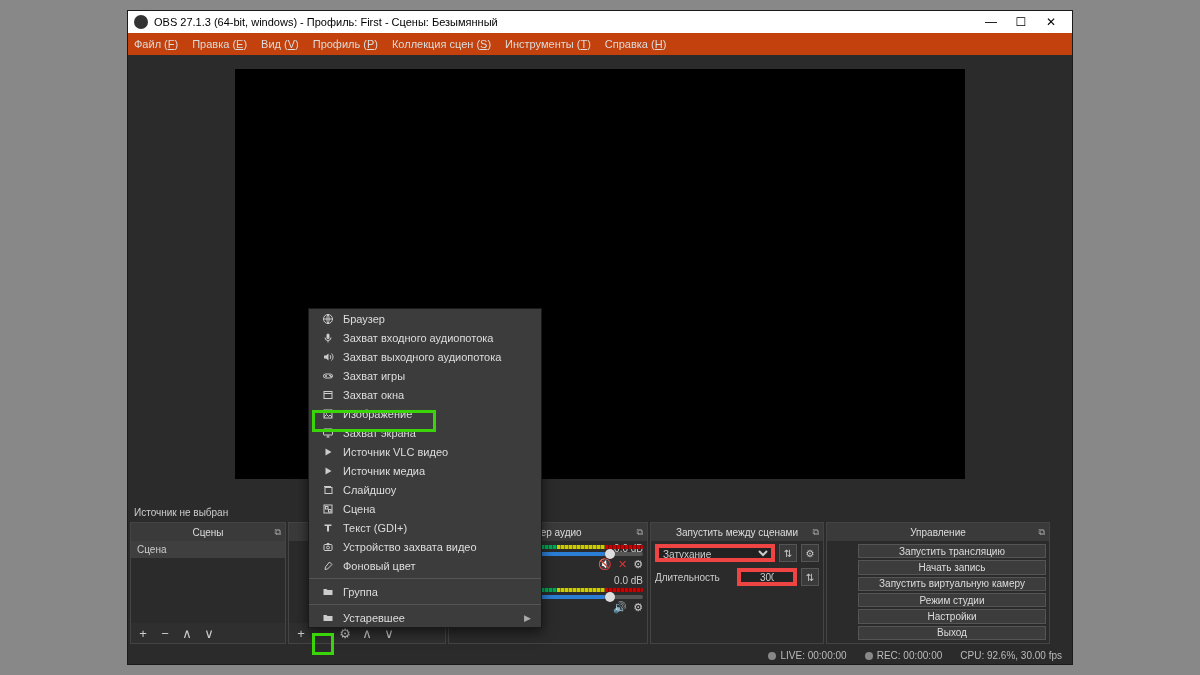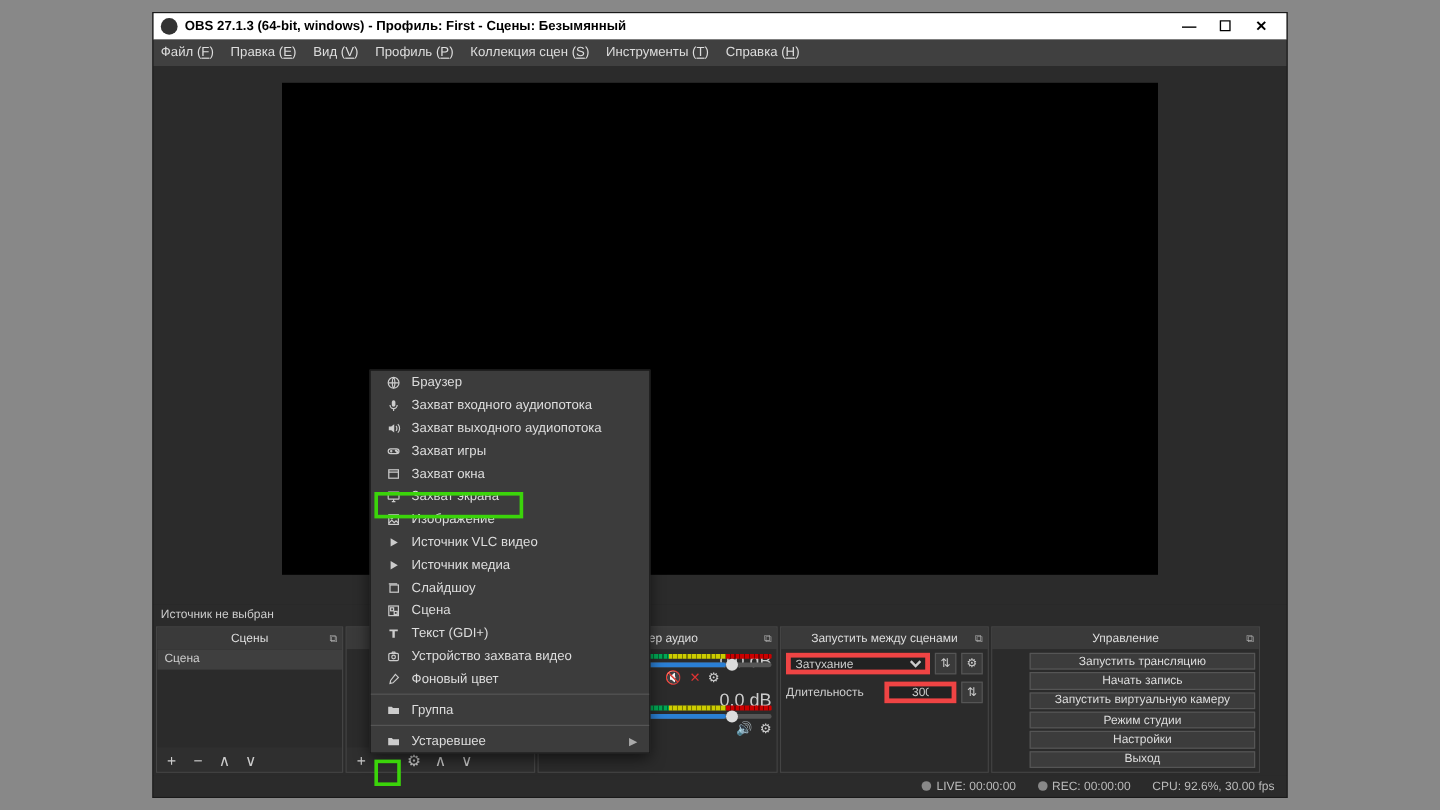--- a/index.html
+++ b/index.html
@@ -1,42 +1,42 @@
 <!DOCTYPE html>
 <html><head>
 <meta charset="utf-8">
 <style>
 * { margin: 0; padding: 0; box-sizing: border-box; font-family: "Segoe UI", Tahoma, sans-serif; }
 body { background: #888; width: 1200px; height: 675px; overflow: hidden; position: relative; }
 .window { position: absolute; left: 127px; top: 10px; width: 946px; height: 655px; background: #2b2b2b; border: 1px solid #1a1a1a; display: flex; flex-direction: column; }
-.titlebar { height: 22px; background: #fff; color: #000; display: flex; align-items: center; padding: 0 6px; font-size: 11px; font-weight: bold; }
+.titlebar { height: 22px; background: #fff; color: #000; display: flex; align-items: center; padding: 0 6px; font-size: 11px; }
 .titlebar .obs-icon { width: 14px; height: 14px; border-radius: 50%; background: #333; margin-right: 6px; display: inline-block; }
 .titlebar .title { flex: 1; }
 .titlebar .win-btn { width: 30px; text-align: center; font-size: 12px; cursor: pointer; }
-.menubar { height: 22px; background: #404040; color: #ddd; display: flex; align-items: center; padding: 0 6px; font-size: 11px; }
+.menubar { height: 22px; background: #c2410c; color: #ddd; display: flex; align-items: center; padding: 0 6px; font-size: 11px; }
 .menubar .menu-item { margin-right: 14px; cursor: pointer; }
 .preview-area { flex: 1; background: #2b2b2b; display: flex; align-items: flex-start; justify-content: center; padding-top: 14px; }
 .preview { width: 730px; height: 410px; background: #000; }
 .mid-info { height: 16px; background: #2b2b2b; padding-left: 6px; font-size: 10px; color: #ccc; display: flex; align-items: center; }
 .bottom-panels { height: 126px; display: flex; gap: 2px; padding: 2px; background: #2b2b2b; }
 .panel { background: #353535; display: flex; flex-direction: column; border: 1px solid #444; }
 .panel-header { height: 18px; background: #3a3a3a; color: #ddd; font-size: 10px; display: flex; align-items: center; justify-content: center; position: relative; }
 .panel-header .detach { position: absolute; right: 4px; font-size: 9px; color: #aaa; cursor: pointer; }
 .panel-body { flex: 1; background: #2b2b2b; color: #ccc; font-size: 10px; overflow: hidden; position: relative; }
 .panel-footer { height: 20px; background: #2f2f2f; display: flex; align-items: center; gap: 6px; padding: 0 4px; }
 .panel-footer span, .icon-btn { color: #ccc; font-size: 13px; cursor: pointer; width: 16px; text-align: center; display: inline-block; }
 .scenes { width: 156px; }
 .sources { width: 158px; }
 .mixer { width: 200px; }
 .transitions { width: 174px; }
 .controls { width: 224px; }
 .scene-row { padding: 3px 6px; background: #3f3f3f; cursor: pointer; }
 .mixer-track { padding: 2px 4px; }
 .mixer-track .name { font-size: 9px; color: #ccc; }
-.mixer-track .db { font-size: 15px; color: #ccc; text-align: right; float: right; }
+.mixer-track .db { font-size: 10px; color: #ccc; text-align: right; float: right; }
 .meter { height: 4px; width: 100%; background: linear-gradient(to right, #0a5 0%, #0a5 55%, #cc0 55%, #cc0 80%, #c00 80%, #c00 100%); border-radius: 1px; margin: 2px 0 1px 0; position: relative; }
 .meter::after { content:""; position:absolute; left:0; top:0; bottom:0; width:100%; background: repeating-linear-gradient(to right, transparent 0 3px, rgba(0,0,0,0.4) 3px 4px); }
 .slider { height: 4px; background: #555; border-radius: 2px; margin-top: 3px; position: relative; }
 .slider .fill { position: absolute; left: 0; top: 0; bottom: 0; width: 80%; background: #2a7fd4; border-radius: 2px; }
 .slider .thumb { position: absolute; top: -3px; left: 80%; width: 10px; height: 10px; background: #ddd; border-radius: 50%; }
 .mixer-icons { display: flex; gap: 6px; justify-content: flex-end; margin-top: 2px; }
 .mixer-icons .mi { font-size: 11px; color: #ccc; cursor: pointer; }
 .mixer-icons .mi.muted { color: #d33; }
 .transitions .row { display: flex; align-items: center; padding: 3px 4px; gap: 4px; }
 .transitions select, .transitions input { background: #222; color: #ccc; border: 4px solid #ef4444; font-size: 10px; height: 18px; }
@@ -242,38 +242,38 @@
         <svg width="12" height="12" viewBox="0 0 24 24" fill="none" stroke="#ccc" stroke-width="2">
           <rect x="4" y="5" width="16" height="14"></rect>
           <path d="M4 9h16"></path>
         </svg>
       </span>
       <span>Захват окна</span>
     </div>
     <div class="cm-item">
       <span class="cm-icon">
         <svg width="12" height="12" viewBox="0 0 24 24" fill="none" stroke="#ccc" stroke-width="2">
-          <rect x="3" y="4" width="18" height="12" rx="1"></rect>
-          <path d="M9 20h6M12 16v4"></path>
-        </svg>
-      </span>
-      <span>Захват экрана</span>
-    </div>
-    <div class="cm-item">
-      <span class="cm-icon">
-        <svg width="12" height="12" viewBox="0 0 24 24" fill="none" stroke="#ccc" stroke-width="2">
           <rect x="4" y="4" width="16" height="16"></rect>
           <circle cx="9" cy="9" r="1.5" fill="#ccc"></circle>
           <path d="M4 18l5-5 4 4 3-3 4 4"></path>
         </svg>
       </span>
       <span>Изображение</span>
     </div>
     <div class="cm-item">
       <span class="cm-icon">
+        <svg width="12" height="12" viewBox="0 0 24 24" fill="none" stroke="#ccc" stroke-width="2">
+          <rect x="3" y="4" width="18" height="12" rx="1"></rect>
+          <path d="M9 20h6M12 16v4"></path>
+        </svg>
+      </span>
+      <span>Захват экрана</span>
+    </div>
+    <div class="cm-item">
+      <span class="cm-icon">
         <svg width="12" height="12" viewBox="0 0 24 24" fill="#ccc">
           <path d="M7 5v14l12-7z"></path>
         </svg>
       </span>
       <span>Источник VLC видео</span>
     </div>
     <div class="cm-item">
       <span class="cm-icon">
         <svg width="12" height="12" viewBox="0 0 24 24" fill="#ccc">
           <path d="M7 5v14l12-7z"></path>

